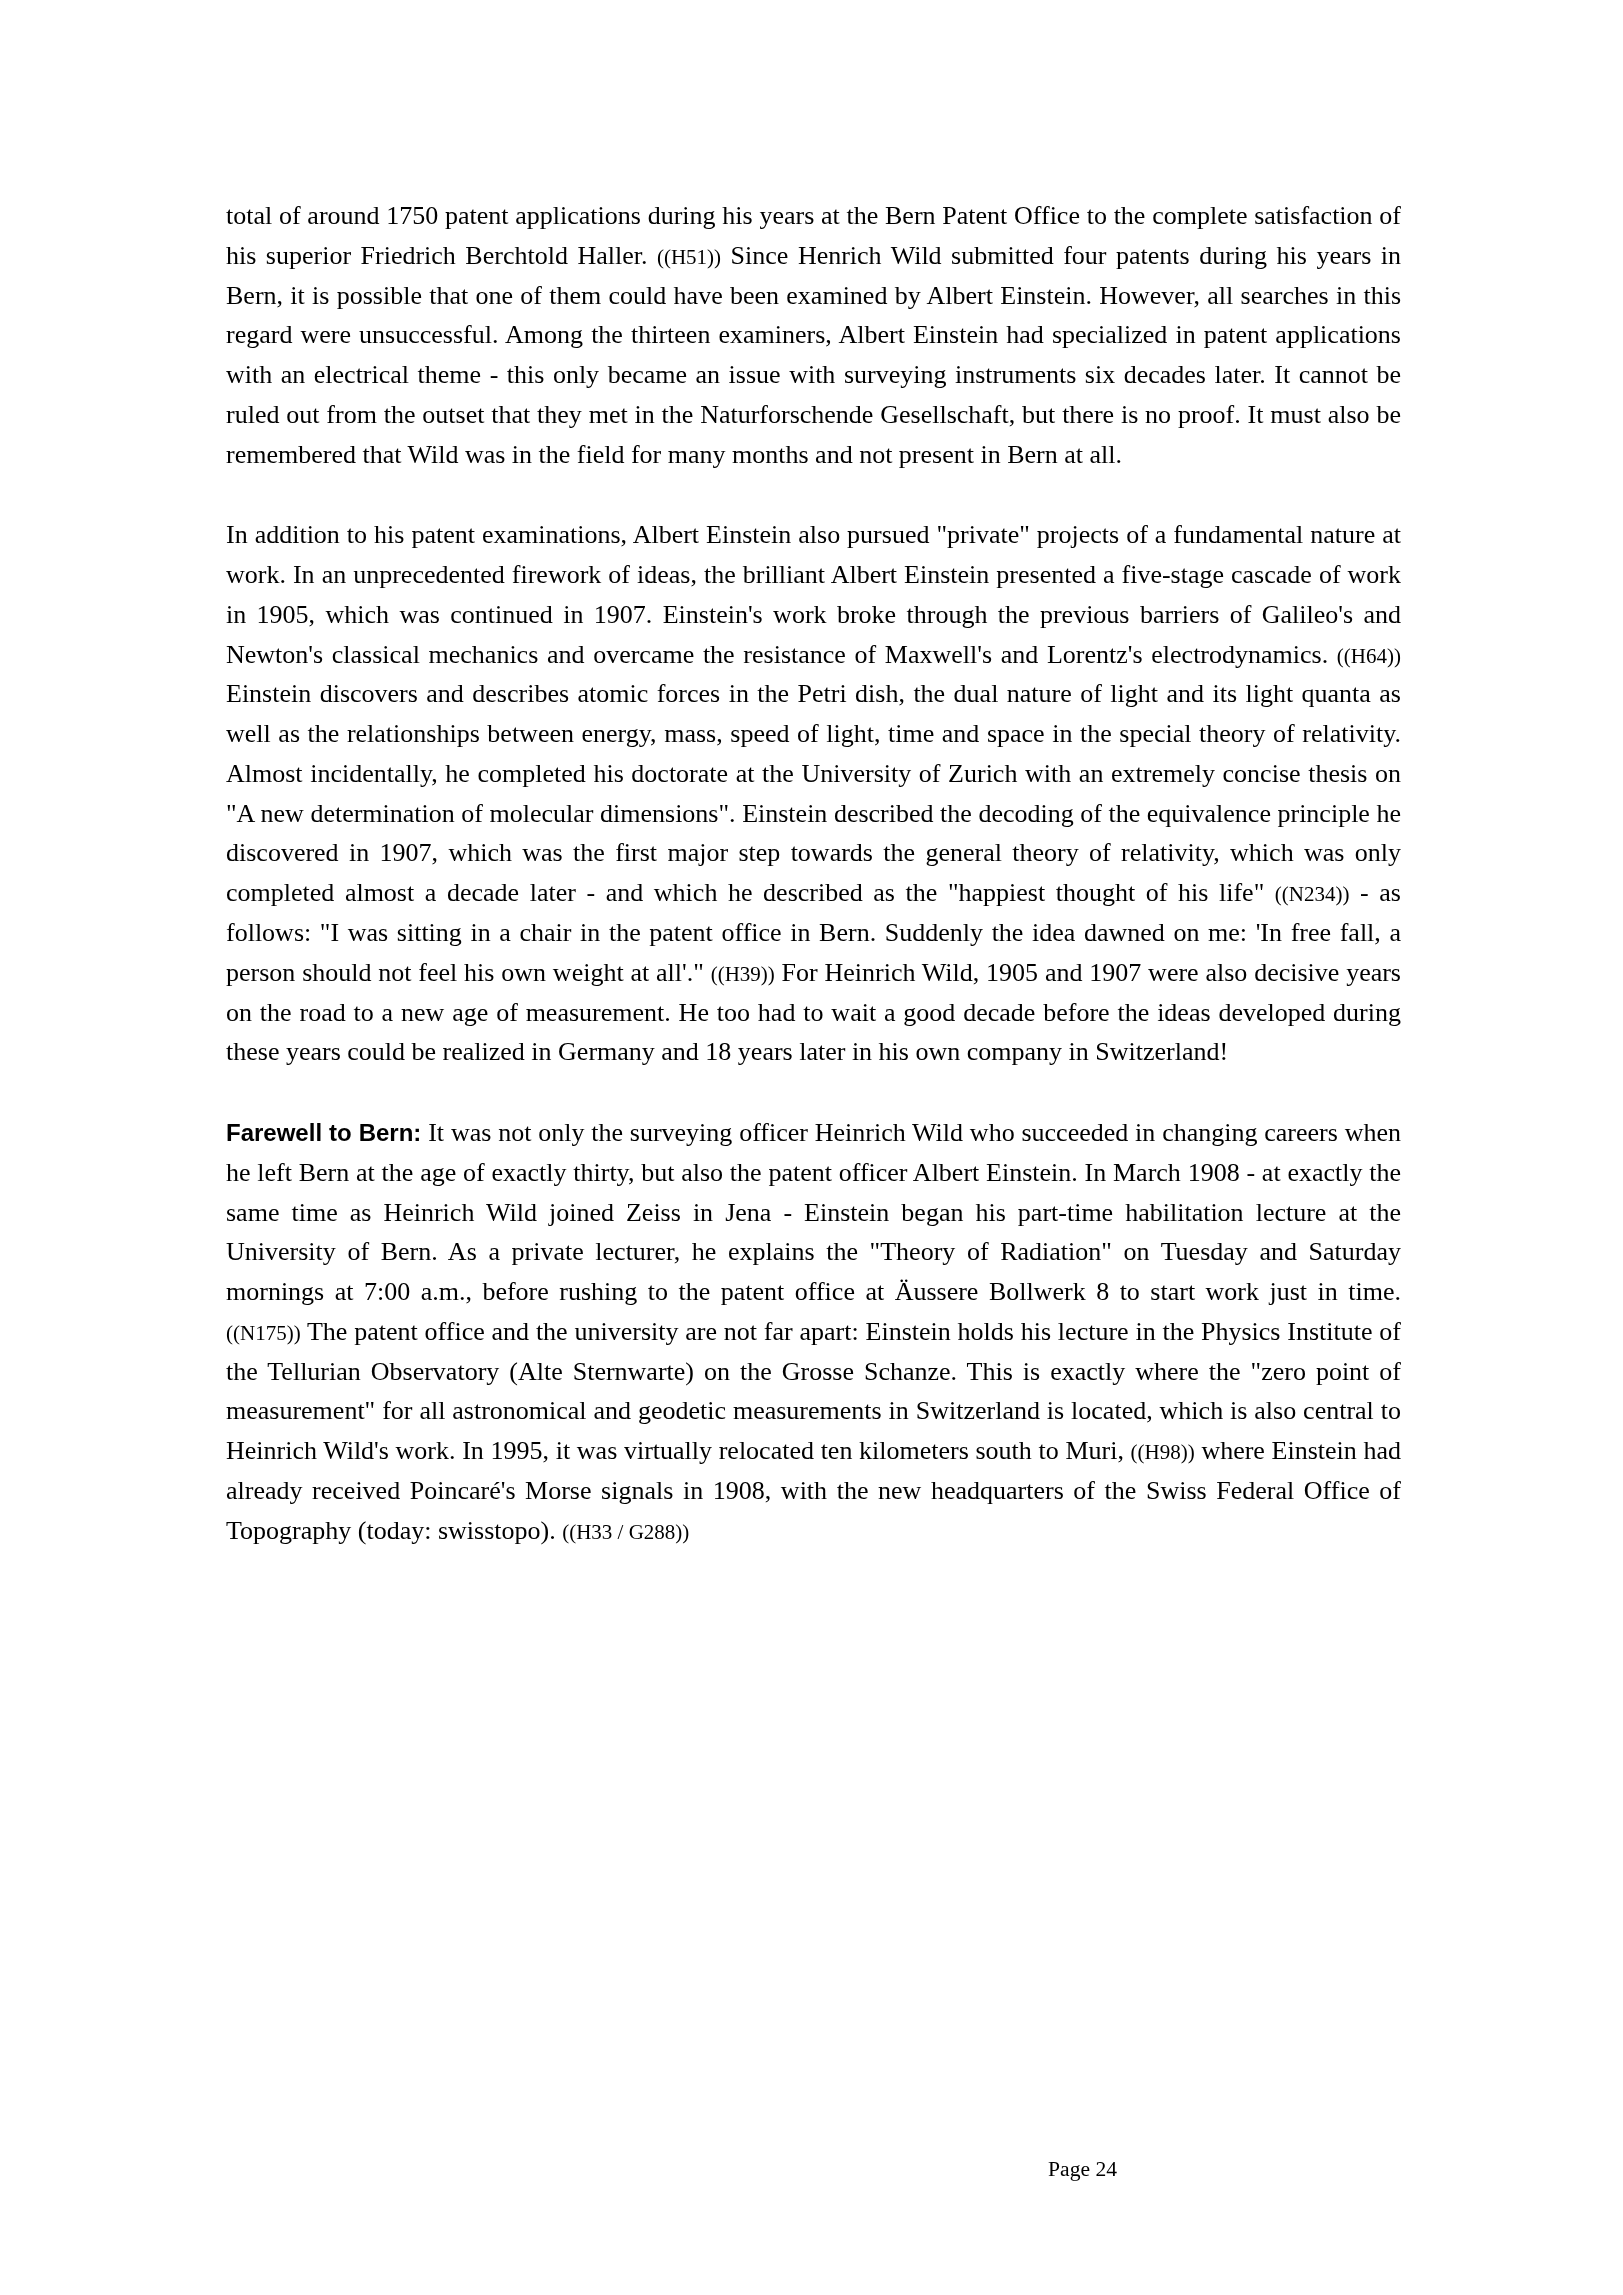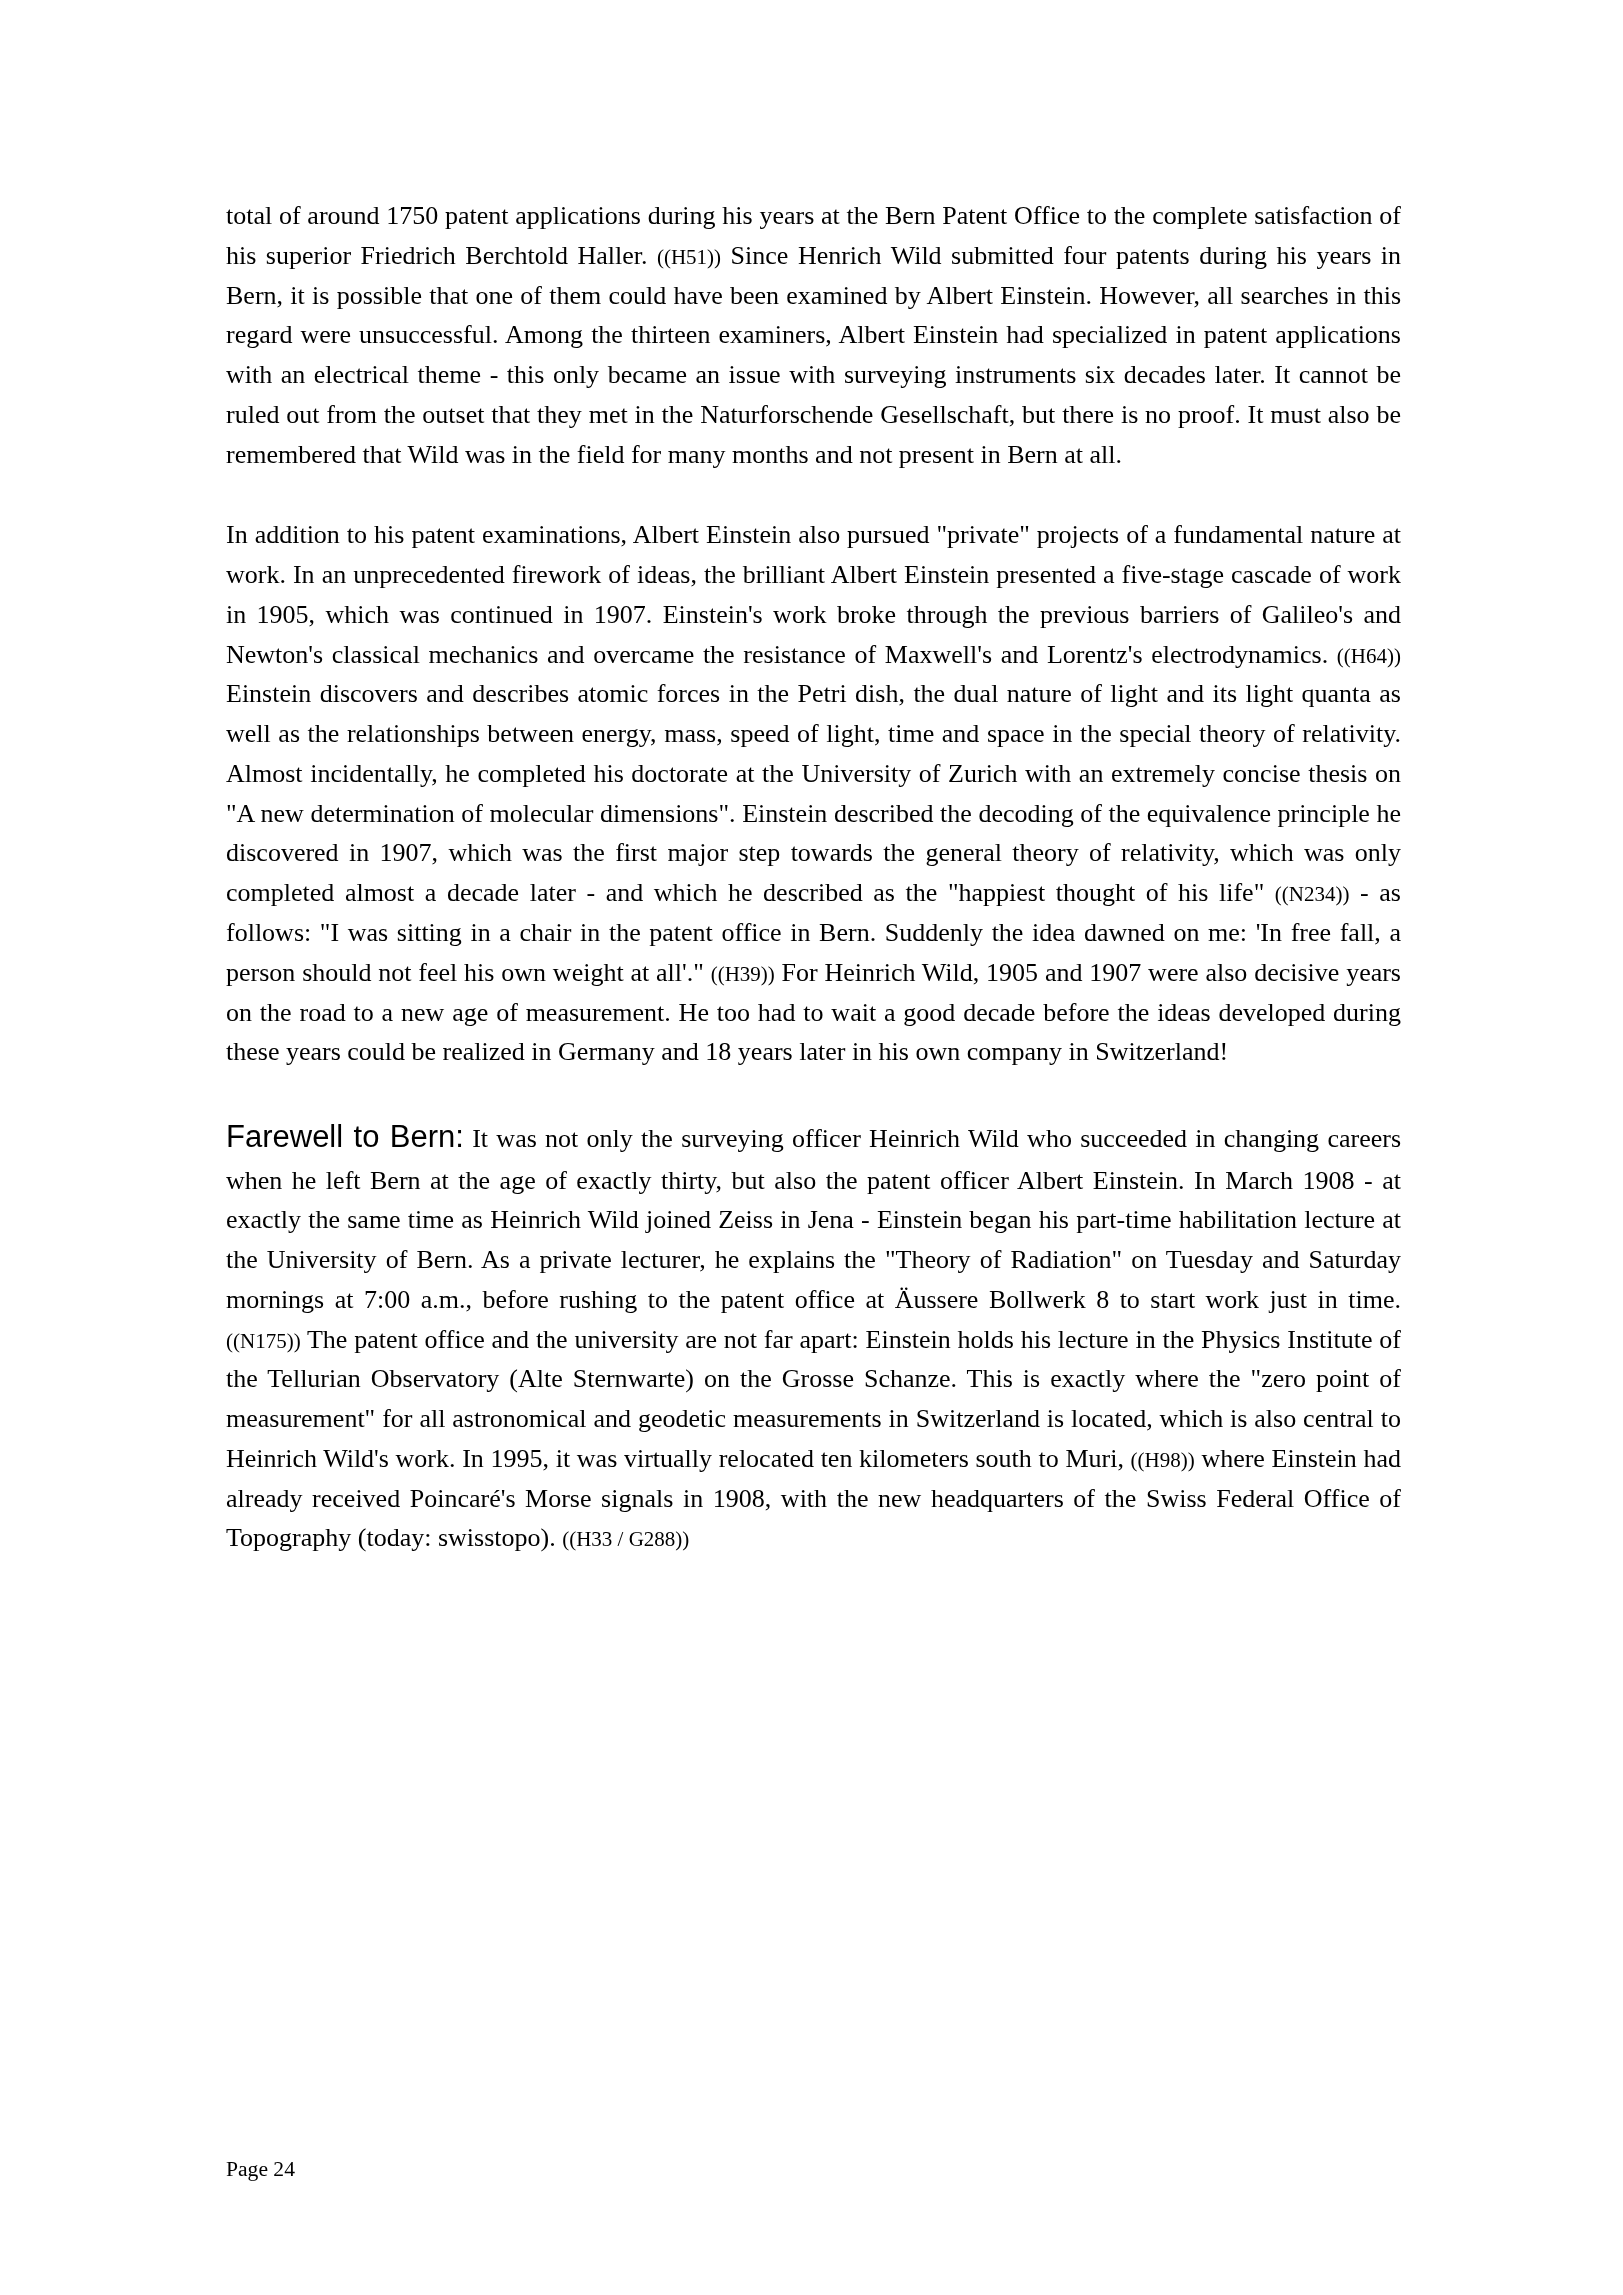--- a/index.html
+++ b/index.html
@@ -32,29 +32,30 @@
     text-justify: inter-word;
     hyphens: none;
   }
   p.para:last-of-type {
     margin-bottom: 0;
   }
   .ref {
     font-size: 21px;
   }
   .bold {
-    font-weight: normal;
+    font-weight: bold;
     font-family: "Liberation Sans", sans-serif;
-    font-size: 31px;
+    font-size: 24px;
   }
   .footer {
     position: absolute;
     left: 226px;
     right: 222px;
     bottom: 113px;
+    text-align: right;
     font-size: 21.6px;
     font-family: "Liberation Serif", serif;
   }
 </style>
 </head>
 <body>
 
 <div class="page">
   <div class="content">
     <p class="para">total of around 1750 patent applications during his years at the Bern Patent Office to the complete satisfaction of his superior Friedrich Berchtold Haller. <span class="ref">((H51))</span> Since Henrich Wild submitted four patents during his years in Bern, it is possible that one of them could have been examined by Albert Einstein. However, all searches in this regard were unsuccessful. Among the thirteen examiners, Albert Einstein had specialized in patent applications with an electrical theme - this only became an issue with surveying instruments six decades later. It cannot be ruled out from the outset that they met in the Naturforschende Gesellschaft, but there is no proof. It must also be remembered that Wild was in the field for many months and not present in Bern at all.</p>

